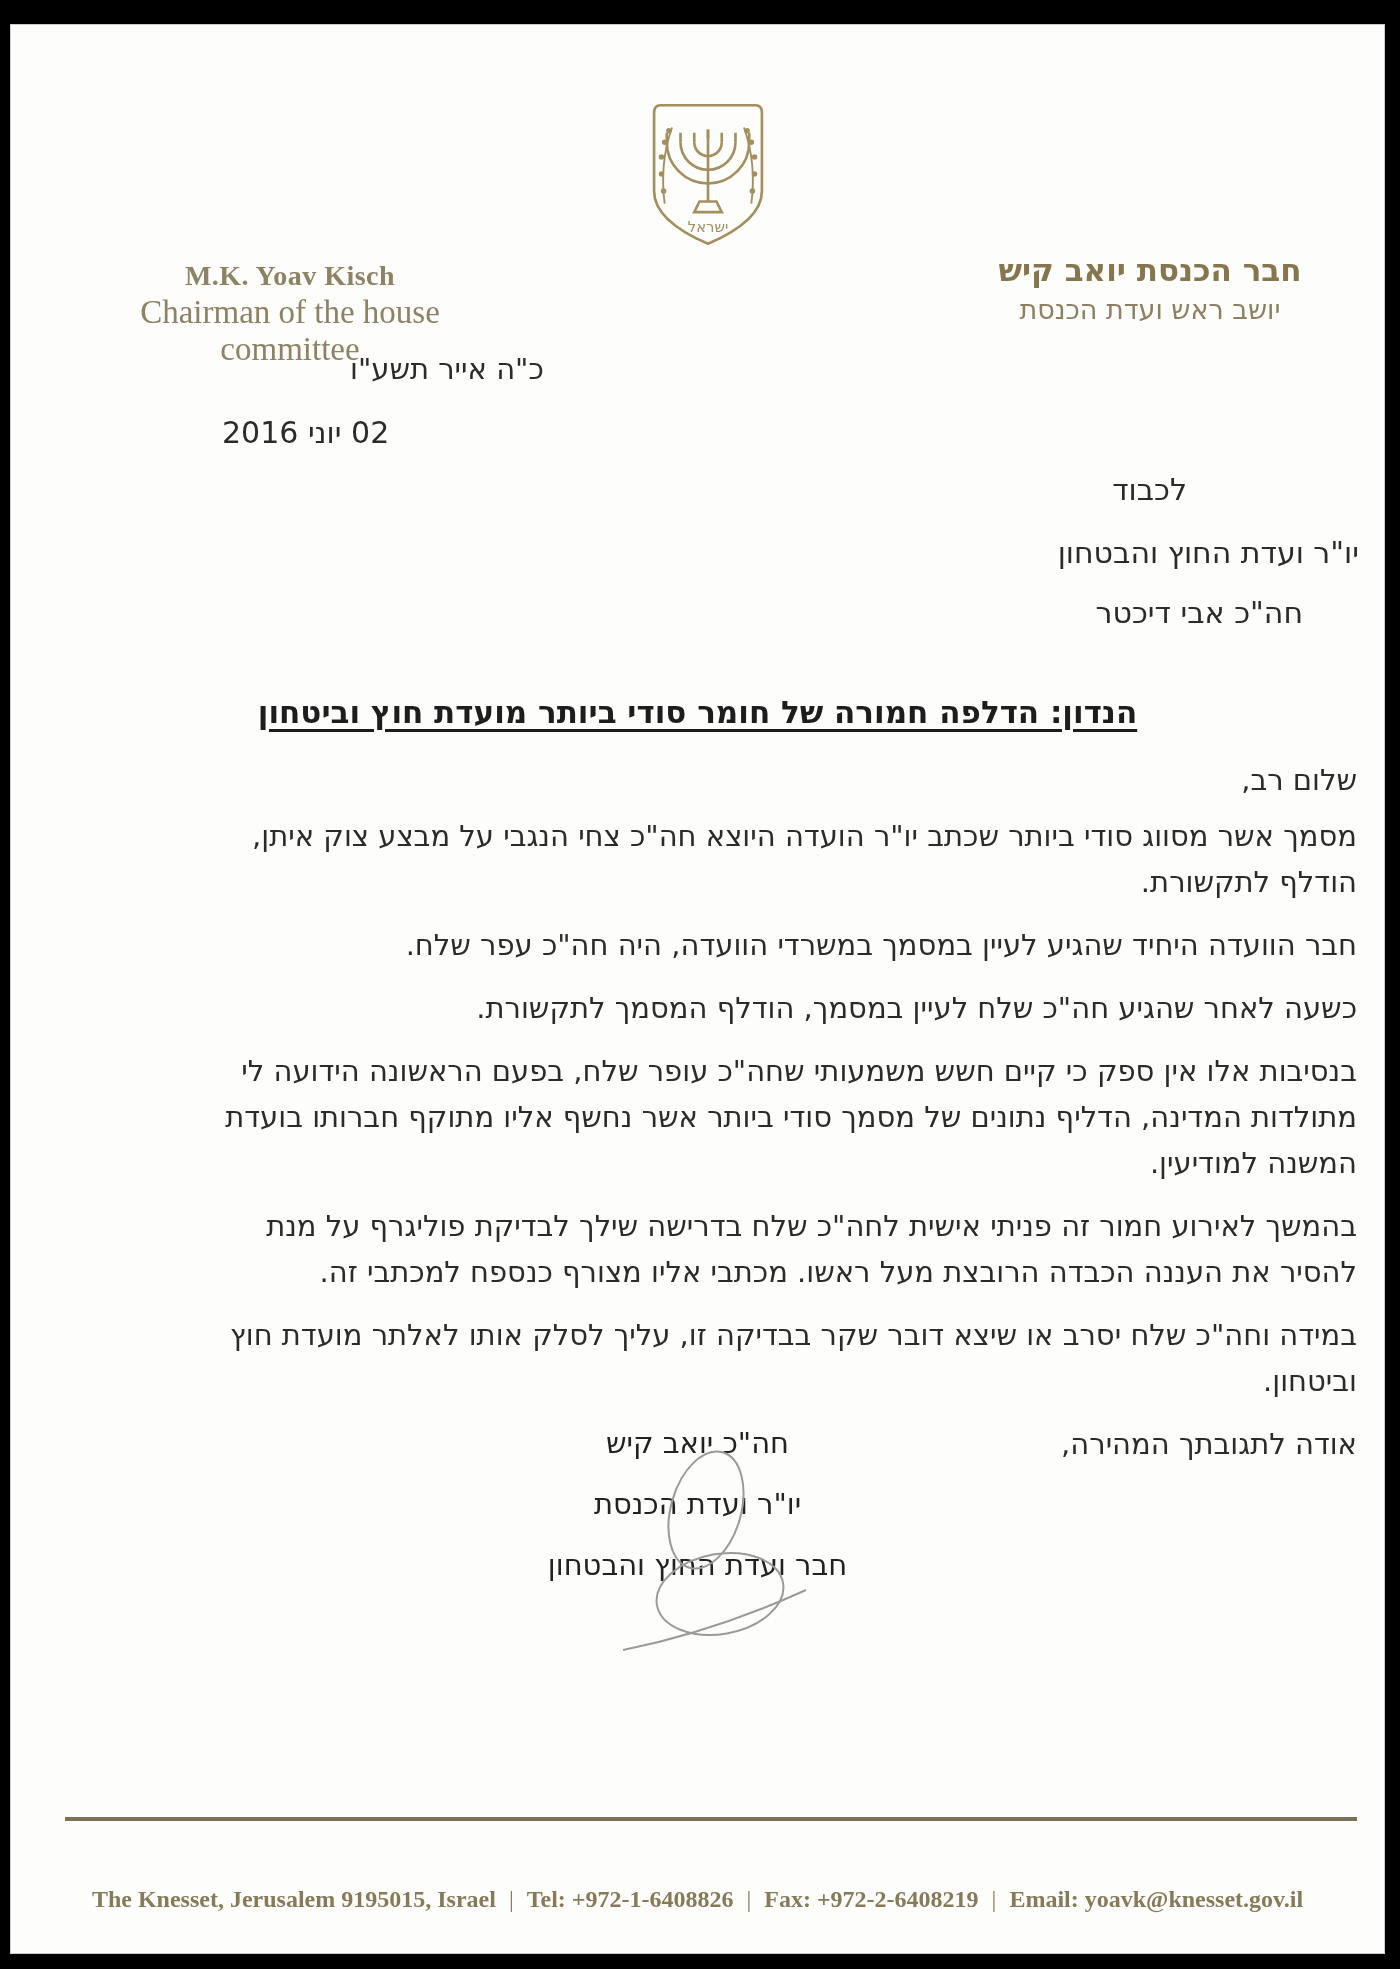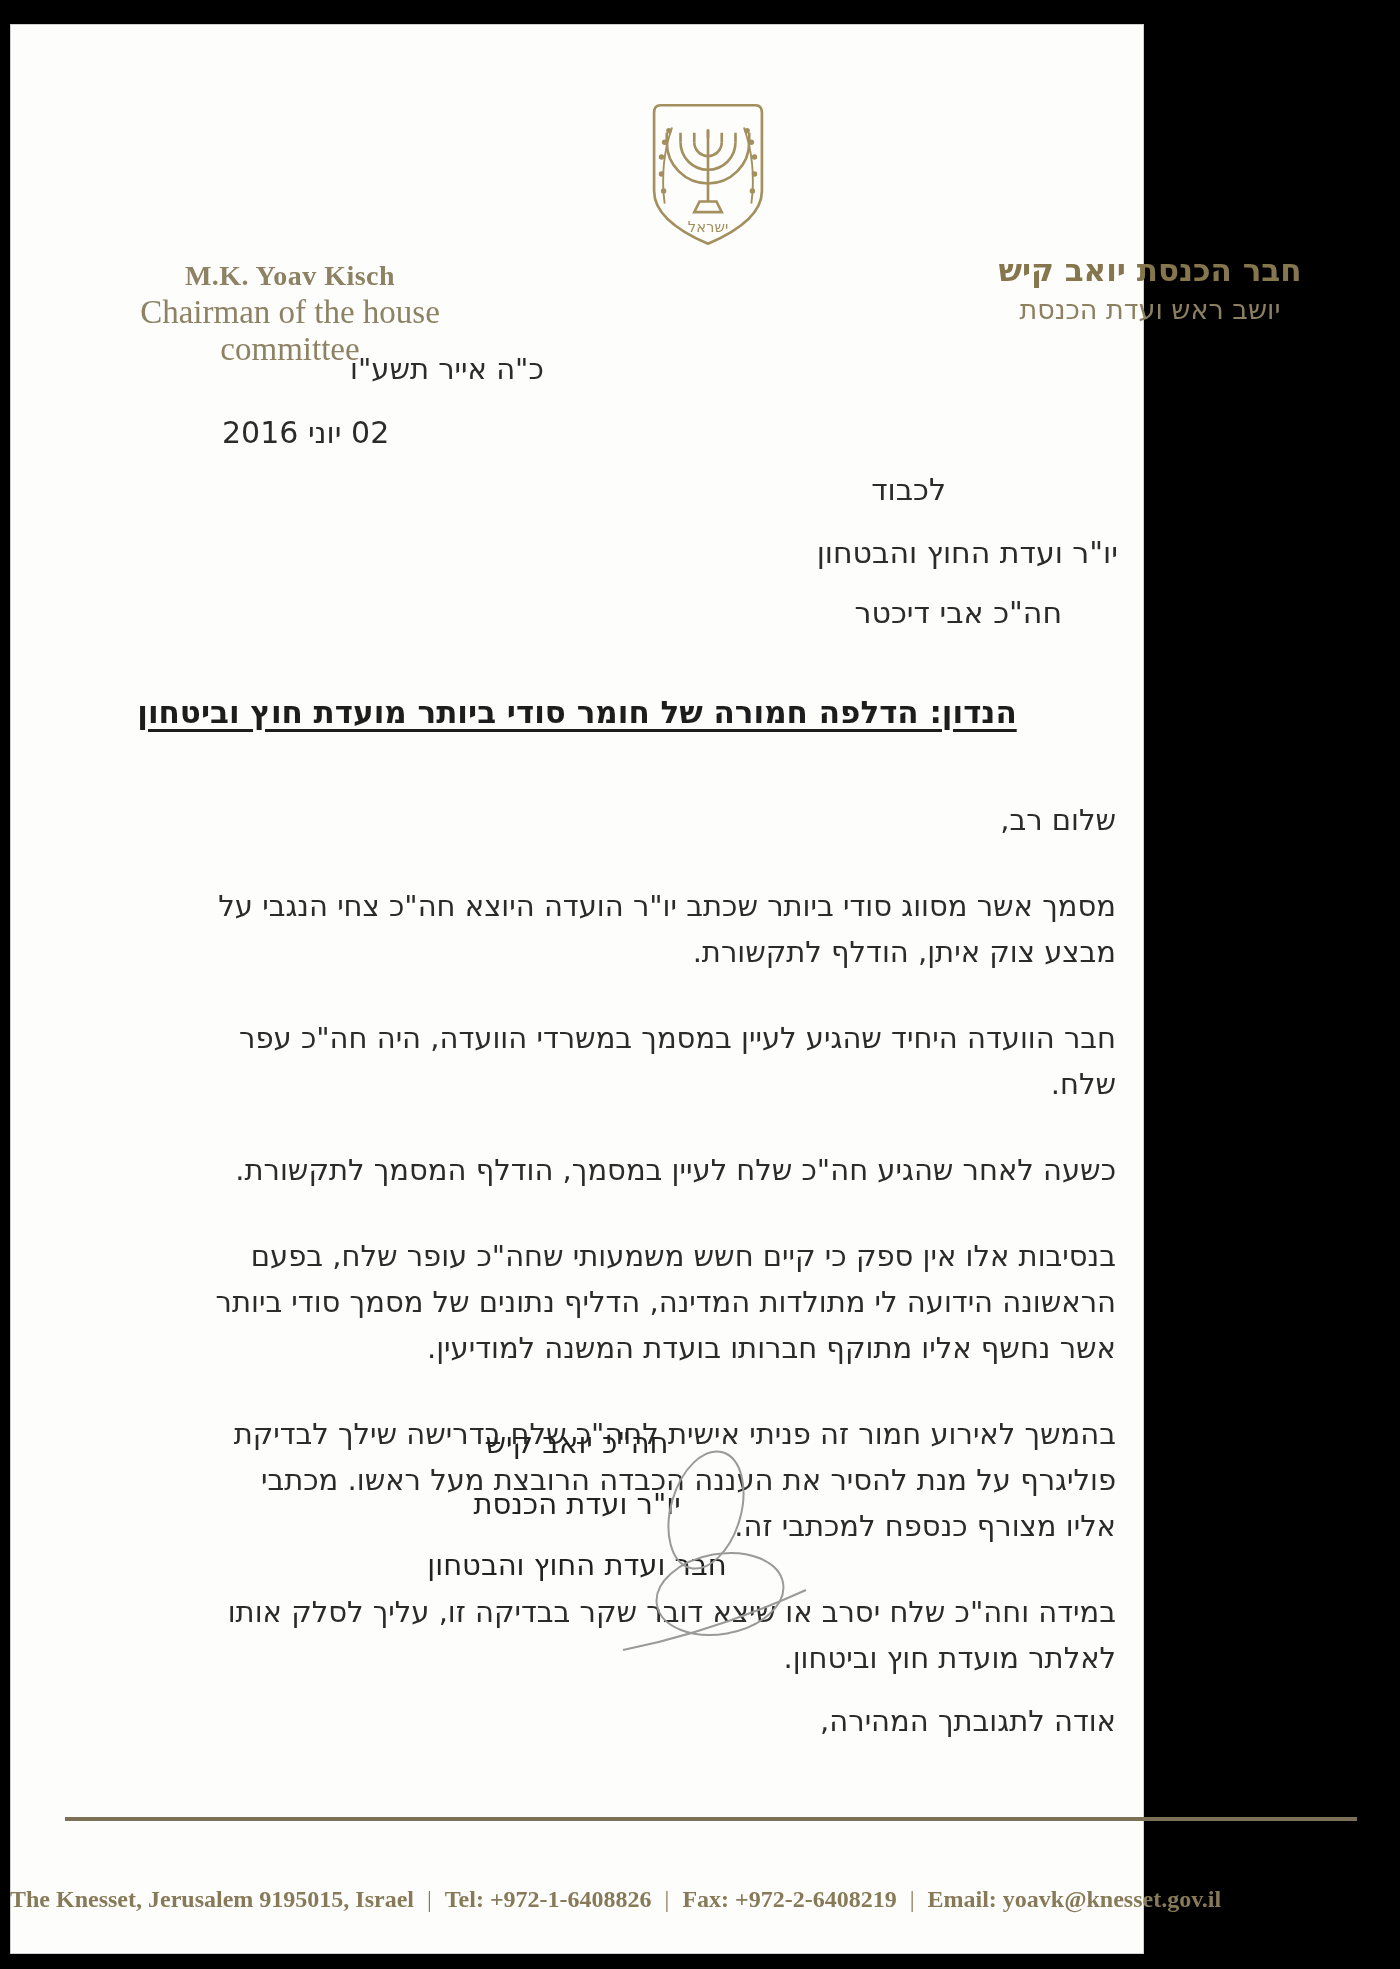--- a/index.html
+++ b/index.html
@@ -6,21 +6,21 @@
     --accent-gold:#8a7c58;
     --emblem-gold:#a4905f;
     --text-color:#2b2b2b;
     --paper:#fdfdfc;
     --frame:#000000;
     --signature-gray:#9a9a9a;
   }
   *{margin:0;padding:0;box-sizing:border-box;}
   body{background:#222;font-family:"DejaVu Sans",sans-serif;}
   .frame{position:relative;width:1400px;height:1969px;background:var(--frame);margin:0 auto;overflow:hidden;}
-  .paper{position:absolute;left:10px;top:24px;width:1134px;height:1930px;background:var(--paper);box-shadow:inset 0 0 0 1px #cfcfcf;}
+  .paper{position:absolute;left:10px;top:24px;width:1375px;height:1930px;background:var(--paper);box-shadow:inset 0 0 0 1px #cfcfcf;}
   .abs{position:absolute;}
 
   
   .emblem{left:632px;top:76px;width:132px;height:148px;}
   .emblem svg{width:100%;height:100%;}
 
   
   .lh-en{left:70px;top:236px;width:420px;text-align:center;color:#8e8265;font-family:"Liberation Serif","DejaVu Serif",serif;}
   .lh-en .name{font-weight:bold;font-size:28px;letter-spacing:.5px;}
   .lh-en .title{font-size:33px;margin-top:2px;}
@@ -37,21 +37,21 @@
   .rcpt-1{right:198px;top:448px;}
   .rcpt-2{right:26px;top:511px;}
   .rcpt-3{right:82px;top:571px;}
 
   
   .subject{left:0;top:670px;width:100%;text-align:center;direction:rtl;font-size:31px;font-weight:bold;color:#1d1d1d;}
   .subject span{text-decoration:underline;text-underline-offset:6px;}
 
   
   .letter-body{left:200px;right:28px;top:733px;direction:rtl;text-align:right;color:var(--text-color);font-size:29px;line-height:46px;}
-  .letter-body p{margin-bottom:17px;margin-top:40px;}
+  .letter-body p{margin-bottom:17px;}
   .letter-body .greeting{margin-bottom:10px;}
   .letter-body .closing-request{margin-top:0;}
 
   
   .sig-block{left:0;top:1402px;width:100%;text-align:center;direction:rtl;color:#222;font-size:29px;}
   .sig-block div{margin-bottom:27px;}
   .sig-scribble{left:588px;top:1418px;width:225px;height:235px;pointer-events:none;}
   .sig-scribble svg{width:100%;height:100%;}
 
   

